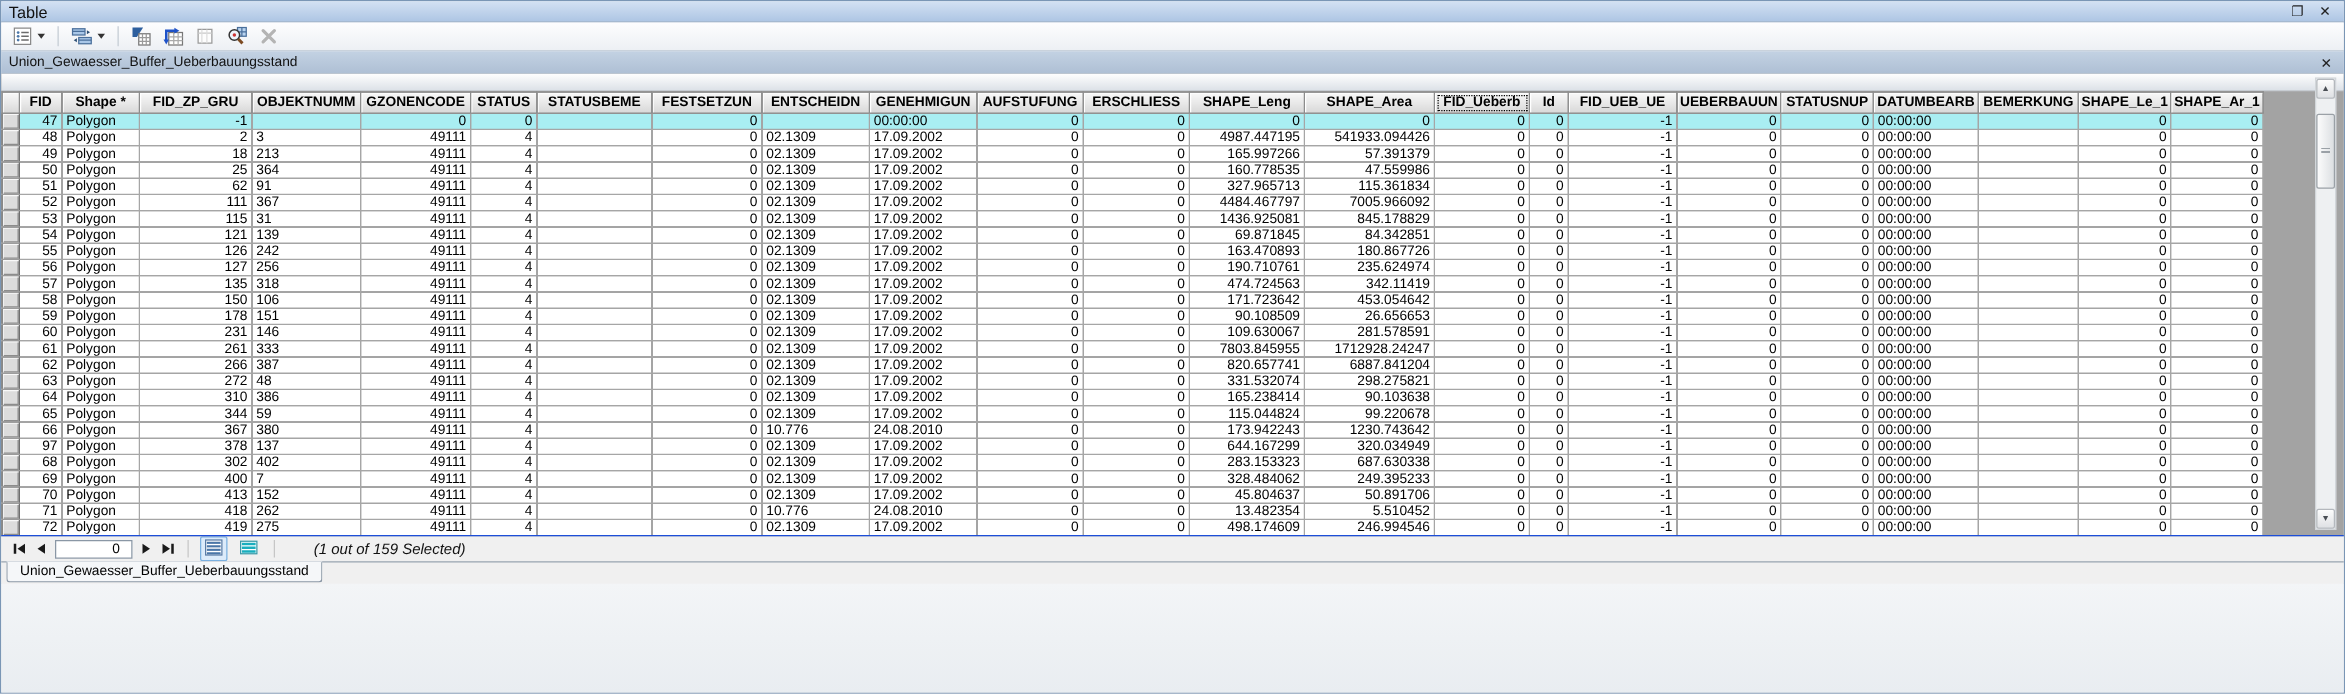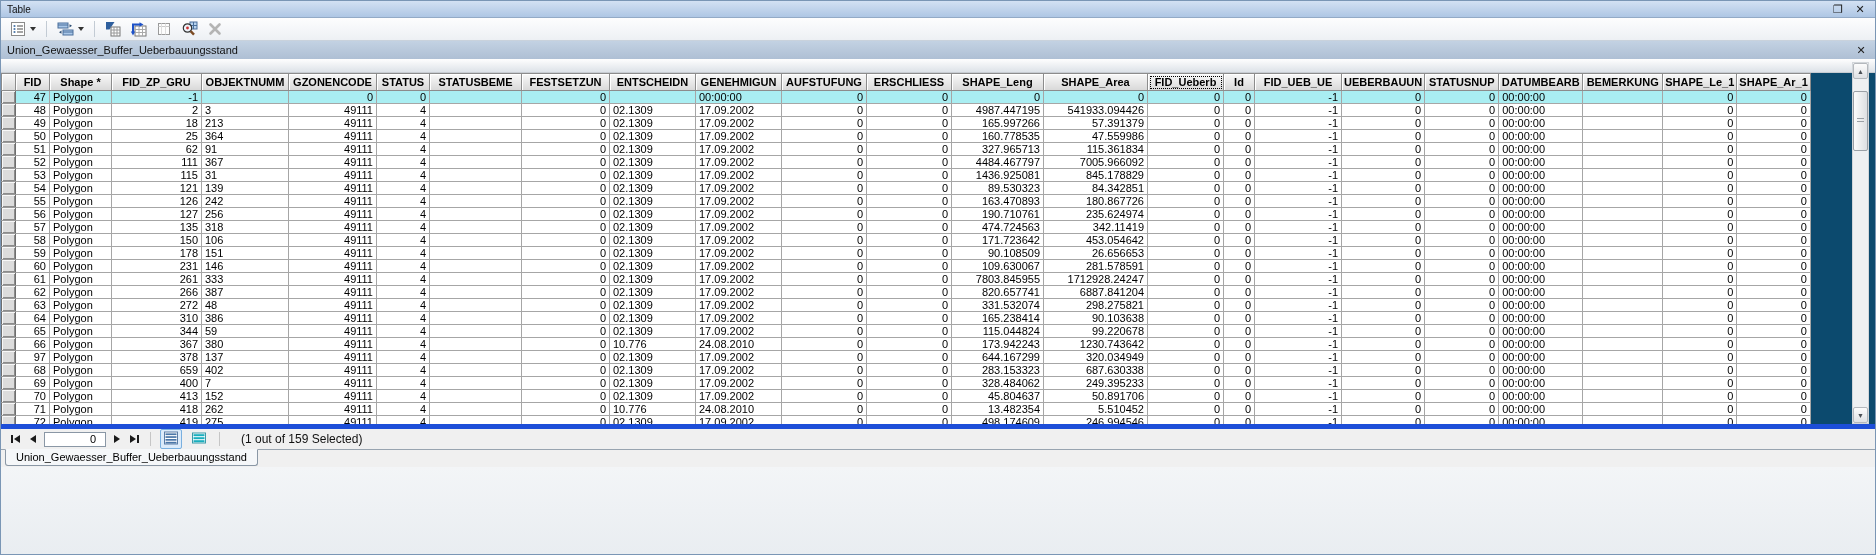--- a/index.html
+++ b/index.html
@@ -3,39 +3,39 @@
 <meta charset="utf-8">
 <style>
   * { box-sizing: border-box; margin: 0; padding: 0; }
   html,body { background:#dfe4ea; }
   body { font-family:"Liberation Sans","DejaVu Sans",sans-serif; font-size:11px; color:#000; }
 
   .window { width:1876px; height:555px; border:1px solid #7a96b5; display:flex; flex-direction:column; background:var(--status_bar_bg,#f0f0f0); }
 
   
   .titlebar { height:17px; flex:0 0 17px; background:linear-gradient(var(--titlebar_top,#d3e1f3),var(--titlebar_bottom,#aec6e4)); display:flex; align-items:center; padding:0 6px; border-bottom:1px solid #93aac6; }
-  .titlebar .title { font-size:10px; color:#111;text-align:right; }
+  .titlebar .title { font-size:13px; color:#111;text-align:right; }
   .titlebar .spacer { flex:1; }
   .winbtn { width:18px; height:14px; display:flex; align-items:center; justify-content:center; font-size:11px; color:#222; cursor:default; margin-left:4px; }
 
   
   .toolbar { height:23px; flex:0 0 23px; background:linear-gradient(#fdfdfe,#edf0f4); border-bottom:1px solid #c9d2dc; display:flex; align-items:center; padding:0 6px; gap:3px; }
   .tbtn { height:20px; display:flex; align-items:center; padding:0 2px; gap:2px; border:1px solid transparent; border-radius:2px; }
   .tbtn svg { display:block; }
   .caret { width:0; height:0; border-left:3px solid transparent; border-right:3px solid transparent; border-top:4px solid #333; margin-left:2px; }
   .tsep { width:1px; height:16px; background:#c3cbd4; margin:0 4px; }
 
   
   .tabstrip { height:18px; flex:0 0 18px; background:linear-gradient(#c3d2e3,#aebfd4); display:flex; align-items:center; padding:0 6px; }
   .tabstrip .label { color:#111; }
   .tabstrip .spacer { flex:1; }
   .tabstrip .close { color:#222; font-size:11px; width:16px; text-align:center; }
 
   
-  .gridpanel { flex:0 0 370px; height:370px; background:#0c4a6e; border-bottom:5px solid #1d4ed8; position:relative; overflow:hidden; }
+  .gridpanel { flex:0 0 370px; height:370px; background:#a3a3a3; border-bottom:1px solid #1d4ed8; position:relative; overflow:hidden; }
   .grid-topspacer { height:14px; width:100%; background:linear-gradient(#fefefe,#dde2e8); border-bottom:1px solid #c7ccd2; }
 
   table.attr { border-collapse:collapse; table-layout:fixed; font-size:11px; border-left:1px solid #6e6e6e; }
   table.attr th { height:17px; font-weight:bold; font-size:11px; text-align:center; background:linear-gradient(#f8f8f8,#d8d8d8); border:1px solid #8c8c8c; box-shadow:inset 1px 1px 0 #ffffff; padding:0 2px; white-space:nowrap; overflow:hidden; }
   table.attr th.focused { outline:1px dotted #000; outline-offset:-3px; }
   table.attr td { height:13px; line-height:12px; border-right:1px solid #a6a6a6; border-bottom:1px solid #a6a6a6; padding:0 3px; white-space:nowrap; overflow:hidden; background:#fff; }
   table.attr tr.selected td { background:var(--selection_cyan,#a9eef2);margin-top:32px; }
   table.attr td.sel, table.attr tr.selected td.sel { background:#dcdcdc; border-right:1px solid #6e6e6e; border-bottom:1px solid #9a9a9a; box-shadow:inset 1px 1px 0 #f8f8f8, inset -1px -1px 0 #8c8c8c; padding:0; }
   .al-l { text-align:left; } .al-r { text-align:right; } 
 
@@ -50,21 +50,21 @@
   
   .navbar { height:20px; flex:0 0 20px; background:var(--status_bar_bg,#f0f0f0); display:flex; align-items:center; padding:0 8px; gap:6px; }
   .navbtn { display:flex; align-items:center; gap:1px; padding:2px; }
   .tri-l { width:0; height:0; border-top:4px solid transparent; border-bottom:4px solid transparent; border-right:6px solid #1a1a1a; }
   .tri-r { width:0; height:0; border-top:4px solid transparent; border-bottom:4px solid transparent; border-left:6px solid #1a1a1a; }
   .vbar { width:2px; height:8px; background:#1a1a1a; }
   .recbox { width:62px; height:15px; border:1px solid #8a97a5; background:#fff; font-size:11px; text-align:right; padding:0 9px 0 2px; }
   .nsep { width:1px; height:14px; background:#c6c6c6; margin:0 3px; }
   .viewbtn { width:22px; height:20px; display:flex; align-items:center; justify-content:center; border:1px solid transparent; border-radius:2px; }
   .viewbtn.active { border:1px solid #7ab0e0; background:#dcebfa; }
-  .navstatus { margin-left:12px; font-size:12px; color:#111; }
+  .navstatus { margin-left:22px; font-size:12px; color:#111;font-style:italic; }
 
   
   .bottomtabs { height:18px; flex:0 0 18px; background:var(--status_bar_bg,#f0f0f0); border-top:1px solid #98a4b0; padding-left:4px; }
   .btab { display:inline-block; margin-top:-1px; background:#f5f7f9; border:1px solid #8a97a5; border-top:1px solid #f5f7f9; border-radius:0 0 3px 3px; padding:1px 10px 2px; font-size:11px; }
   .filler { flex:1; background:linear-gradient(#f3f5f7,#e9edf1); }
 </style>
 </head>
 <body>
 
 <div class="window">
@@ -408,21 +408,21 @@
             <td class="al-r">121</td>
             <td class="al-l">139</td>
             <td class="al-r">49111</td>
             <td class="al-r">4</td>
             <td class="al-l"></td>
             <td class="al-r">0</td>
             <td class="al-l">02.1309</td>
             <td class="al-l">17.09.2002</td>
             <td class="al-r">0</td>
             <td class="al-r">0</td>
-            <td class="al-r">89.530323</td>
+            <td class="al-r">69.871845</td>
             <td class="al-r">84.342851</td>
             <td class="al-r">0</td>
             <td class="al-r">0</td>
             <td class="al-r">-1</td>
             <td class="al-r">0</td>
             <td class="al-r">0</td>
             <td class="al-l">00:00:00</td>
             <td class="al-l"></td>
             <td class="al-r">0</td>
             <td class="al-r">0</td>
@@ -762,21 +762,21 @@
             <td class="al-r">0</td>
             <td class="al-l">00:00:00</td>
             <td class="al-l"></td>
             <td class="al-r">0</td>
             <td class="al-r">0</td>
           </tr>
           <tr>
             <td class="sel"></td>
             <td class="al-r">68</td>
             <td class="al-l">Polygon</td>
-            <td class="al-r">659</td>
+            <td class="al-r">302</td>
             <td class="al-l">402</td>
             <td class="al-r">49111</td>
             <td class="al-r">4</td>
             <td class="al-l"></td>
             <td class="al-r">0</td>
             <td class="al-l">02.1309</td>
             <td class="al-l">17.09.2002</td>
             <td class="al-r">0</td>
             <td class="al-r">0</td>
             <td class="al-r">283.153323</td>

